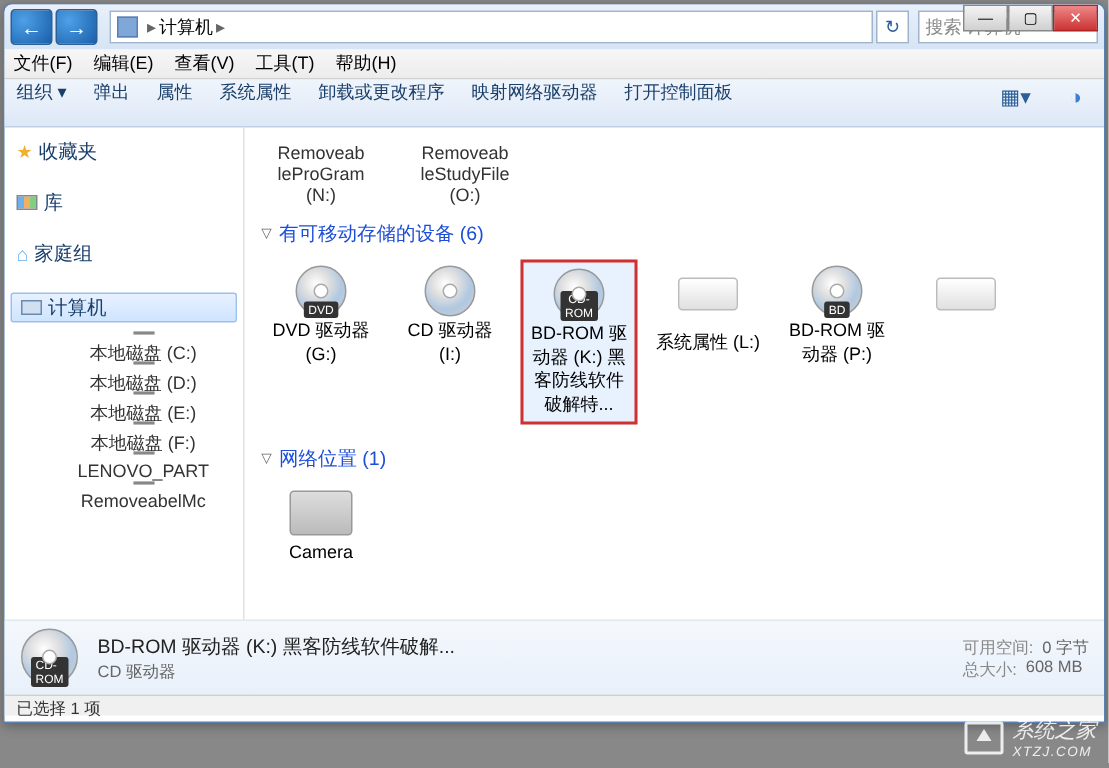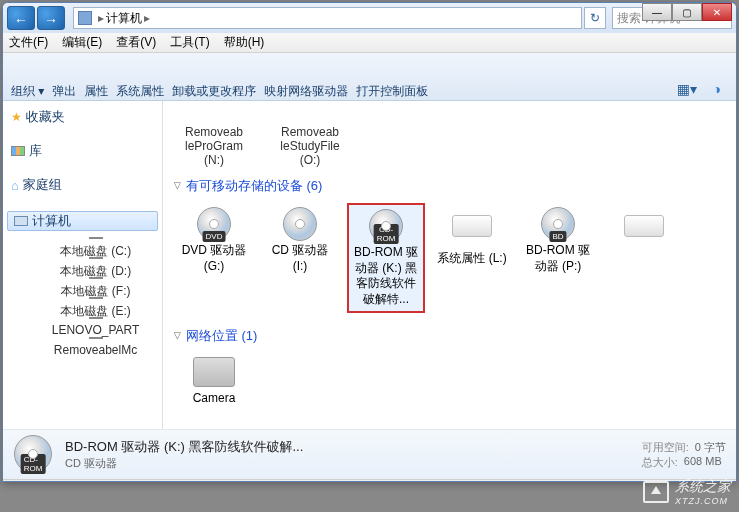--- a/index.html
+++ b/index.html
@@ -17,39 +17,39 @@
 .search { width: 120px; height: 22px; background: #fff; border: 1px solid #a0b4cc; margin-left: 6px; font-size: 12px; color: #888; padding: 0 4px; display:flex;align-items:center; }
 .winctrl { position: absolute; top: 0; right: 4px; display: flex; }
 .winbtn { width: 30px; height: 18px; border: 1px solid #888; background: linear-gradient(#f4f4f4,#d0d0d0); font-size: 10px; display: flex; align-items: center; justify-content: center; cursor: pointer; }
 .winbtn.close { background: linear-gradient(#e88, #c33); color: #fff; border-color: #a22; }
 
 
 .menubar { height: 20px; background: linear-gradient(#f7f7f7,#ececec); border-bottom: 1px solid #d0d0d0; display: flex; align-items: center; padding: 0 6px; font-size: 12px; gap: 14px; }
 .menubar span { cursor: pointer; }
 
 
-.toolbar { height: 48px; background: linear-gradient(#f0f5fc,#dde8f6); border-bottom: 1px solid #c0d0e4; display: flex; align-items: flex-end; padding: 0 8px; font-size: 12px; gap: 8px; color: #1a3f6b; }
+.toolbar { height: 32px; background: linear-gradient(#f0f5fc,#dde8f6); border-bottom: 1px solid #c0d0e4; display: flex; align-items: flex-start; padding: 0 8px; font-size: 12px; gap: 18px; color: #1a3f6b; }
 .toolbar .tb-item { cursor: pointer; display: flex; align-items: center; gap: 2px; }
 .toolbar .spacer { flex: 1; }
 .tb-icon { width: 22px; height: 22px; display:flex;align-items:center;justify-content:center;color:#2a5f98;cursor:pointer;font-size:14px; }
 
 
 .body { display: flex; height: calc(100% - 30px - 20px - 32px - 50px - 18px); }
 .sidebar { width: 160px; border-right: 1px solid #e0e0e0; overflow: hidden; font-size: 12px; padding: 6px 0; }
 .side-group { padding: 2px 8px; display: flex; align-items: center; gap: 4px; cursor: pointer; height: 20px; }
 .side-group.top { font-size: 13px; color: #1a3f6b; margin-bottom: 4px; }
 .side-group.indent { padding-left: 34px; color: #333; flex-direction: column; }
 .side-sel { background: linear-gradient(#e8f2ff,#cfe4ff); border: 1px solid #9ec0e8; border-radius: 2px; margin: 2px 4px; padding-left: 6px !important; }
 .star { color: #f0b030; font-size: 12px; }
 .lib { width: 14px; height: 10px; background: linear-gradient(90deg,#6bb0f0 33%,#f0b060 33%,#f0b060 66%,#80d080 66%); border:1px solid #888; }
 .home { color: #6bb0f0; }
 .comp { width: 14px; height: 10px; background: #d0e0f0; border: 1px solid #6a8ab0; position: relative; }
 .drv { width: 14px; height: 8px; background: #d8d8d8; border: 1px solid #888; }
 
-.content { flex: 1; overflow: auto; padding: 24px 12px; font-size: 12px; }
+.content { flex: 1; overflow: auto; padding: 10px 12px; font-size: 12px; }
 .folder-row { display: flex; gap: 18px; margin-bottom: 10px; }
 .folder-item { text-align: center; width: 78px; color: #333; }
 .section-title { color: #1d4ed8; font-size: 13px; margin: 6px 0 8px 0; display: flex; align-items: center; gap: 4px; }
 .section-title::before { content: "▷"; font-size: 9px; color: #666; transform: rotate(90deg); display:inline-block; }
 .drive-grid { display: flex; gap: 8px; margin-bottom: 14px; flex-wrap: wrap; }
 .drive { width: 78px; text-align: center; cursor: pointer; padding: 4px 2px; }
 .drive.selected { border: 2px solid #d03030; background: #e8f2ff; }
 .drive-icon { width: 48px; height: 32px; margin: 0 auto 4px; position: relative; }
 .disc { width: 34px; height: 34px; border-radius: 50%; background: radial-gradient(circle at 40% 35%, #fff 0%, #e0e0e0 30%, #b0c8e0 60%, #d0d0d0 100%); border: 1px solid #999; margin: 0 auto; position: relative; }
 .disc::after { content: ""; position: absolute; top: 50%; left: 50%; width: 8px; height: 8px; border-radius: 50%; background: #fff; border: 1px solid #aaa; transform: translate(-50%,-50%); }
@@ -148,25 +148,25 @@
       <div class="side-group indent">
           <span class="drv"></span>
           <span>本地磁盘 (C:)</span>
         </div>
       <div class="side-group indent">
           <span class="drv"></span>
           <span>本地磁盘 (D:)</span>
         </div>
       <div class="side-group indent">
           <span class="drv"></span>
+          <span>本地磁盘 (E:)</span>
+        </div>
+      <div class="side-group indent">
+          <span class="drv"></span>
           <span>本地磁盘 (F:)</span>
-        </div>
-      <div class="side-group indent">
-          <span class="drv"></span>
-          <span>本地磁盘 (E:)</span>
         </div>
       <div class="side-group indent">
           <span class="drv"></span>
           <span>LENOVO_PART</span>
         </div>
       <div class="side-group indent">
           <span class="drv"></span>
           <span>RemoveabelMc</span>
         </div>
     </div>

